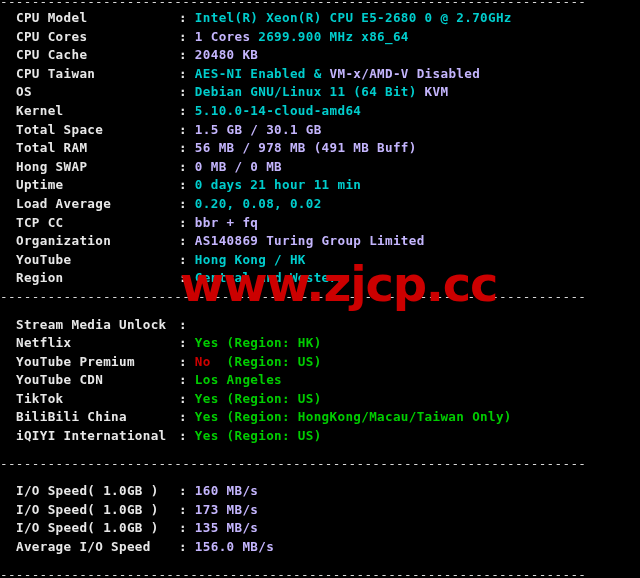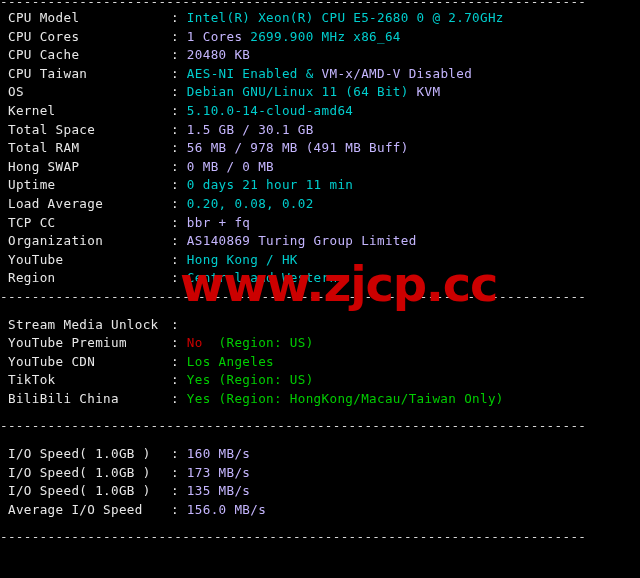--- a/index.html
+++ b/index.html
@@ -19,22 +19,23 @@
     height: 578px;
     background: #000000;
     overflow: hidden;
   }
   .line {
     height: 18.6px;
     line-height: 18.6px;
     font-size: 12.6px;
     white-space: pre;
     letter-spacing: 0.34px;
-    padding-left: 8px;
+    padding-left: 16px;
     box-sizing: border-box;
+    font-weight: bold;
   }
   .label {
     color: #e8e8e8;
     display: inline-block;
     width: 163px;
   }
   .colon {
     color: #e8e8e8;
   }
   .cy  { color: #00cdcd; }
@@ -97,24 +98,26 @@
       <div class="line"><span class="label">Organization</span><span class="colon">: </span><span class="ye">AS140869 Turing Group Limited</span></div>
       <div class="line"><span class="label">YouTube</span><span class="colon">: </span><span class="cy">Hong Kong / HK</span></div>
       <div class="line"><span class="label">Region</span><span class="colon">: </span><span class="cy">Central and Western</span></div>
     </div>
 
   <div class="sep">--------------------------------------------------------------------------</div>
   <div class="blank"></div>
 
   <div id="sec-stream">
       <div class="line"><span class="label">Stream Media Unlock</span><span class="colon">: </span></div>
+      <div class="line"><span class="label">Netflix</span><span class="colon">: </span><span class="gn">Yes (Region: HK)</span></div>
       <div class="line"><span class="label">YouTube Premium</span><span class="colon">: </span><span class="rd">No</span><span class="gn">  (Region: US)</span></div>
       <div class="line"><span class="label">YouTube CDN</span><span class="colon">: </span><span class="gn">Los Angeles</span></div>
       <div class="line"><span class="label">TikTok</span><span class="colon">: </span><span class="gn">Yes (Region: US)</span></div>
       <div class="line"><span class="label">BiliBili China</span><span class="colon">: </span><span class="gn">Yes (Region: HongKong/Macau/Taiwan Only)</span></div>
+      <div class="line"><span class="label">iQIYI International</span><span class="colon">: </span><span class="gn">Yes (Region: US)</span></div>
     </div>
 
   <div class="blank"></div>
   <div class="sep">--------------------------------------------------------------------------</div>
   <div class="blank"></div>
 
   <div id="sec-io">
       <div class="line"><span class="label">I/O Speed( 1.0GB )</span><span class="colon">: </span><span class="ye">160 MB/s</span></div>
       <div class="line"><span class="label">I/O Speed( 1.0GB )</span><span class="colon">: </span><span class="ye">173 MB/s</span></div>
       <div class="line"><span class="label">I/O Speed( 1.0GB )</span><span class="colon">: </span><span class="ye">135 MB/s</span></div>

